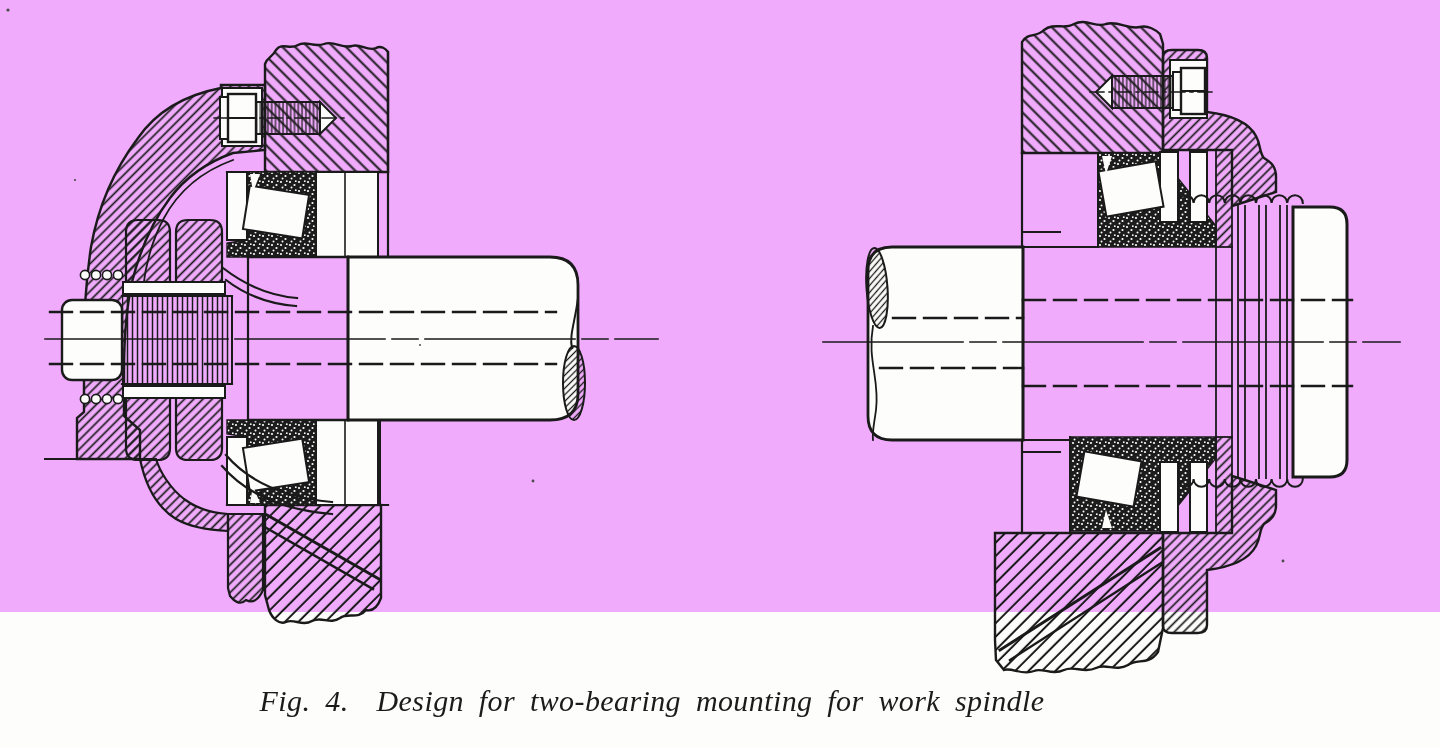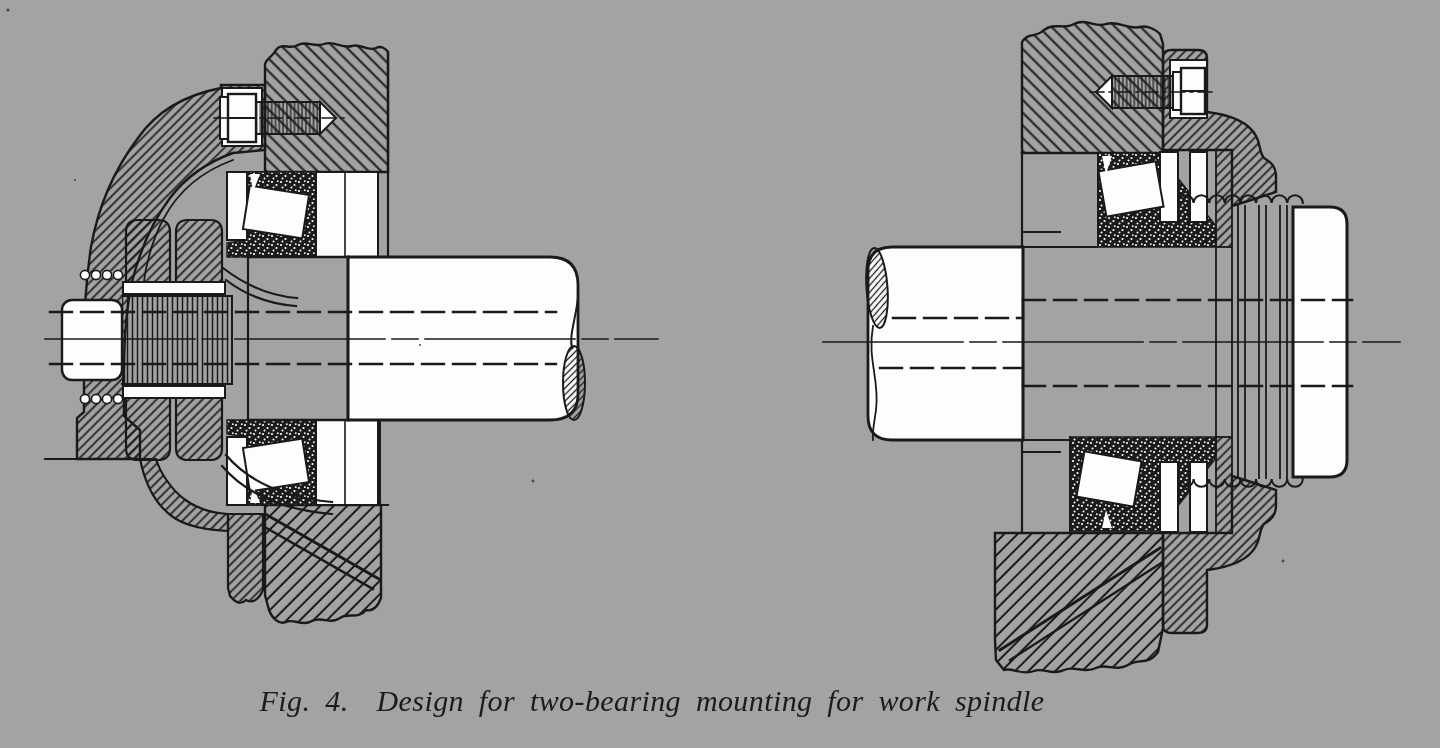--- a/index.html
+++ b/index.html
@@ -1,16 +1,16 @@
 <!DOCTYPE html>
 <html><head>
 <meta charset="utf-8">
 <style>
   html,body{margin:0;padding:0;background:#fdfdfc;width:1440px;height:748px;overflow:hidden;}
-  #page{position:relative;width:1440px;height:748px;background:#a3a3a3;}
+  #page{position:relative;width:1440px;height:612px;background:#f0abfc;}
   #drawing{position:absolute;left:0;top:0;}
   #caption{
     position:absolute;left:0;top:684px;width:1304px;
     text-align:center;
     font-family:"Liberation Serif",serif;
     font-style:italic;
     font-size:30px;
     color:#1b1b1b;
     letter-spacing:.4px;
     word-spacing:7px;

